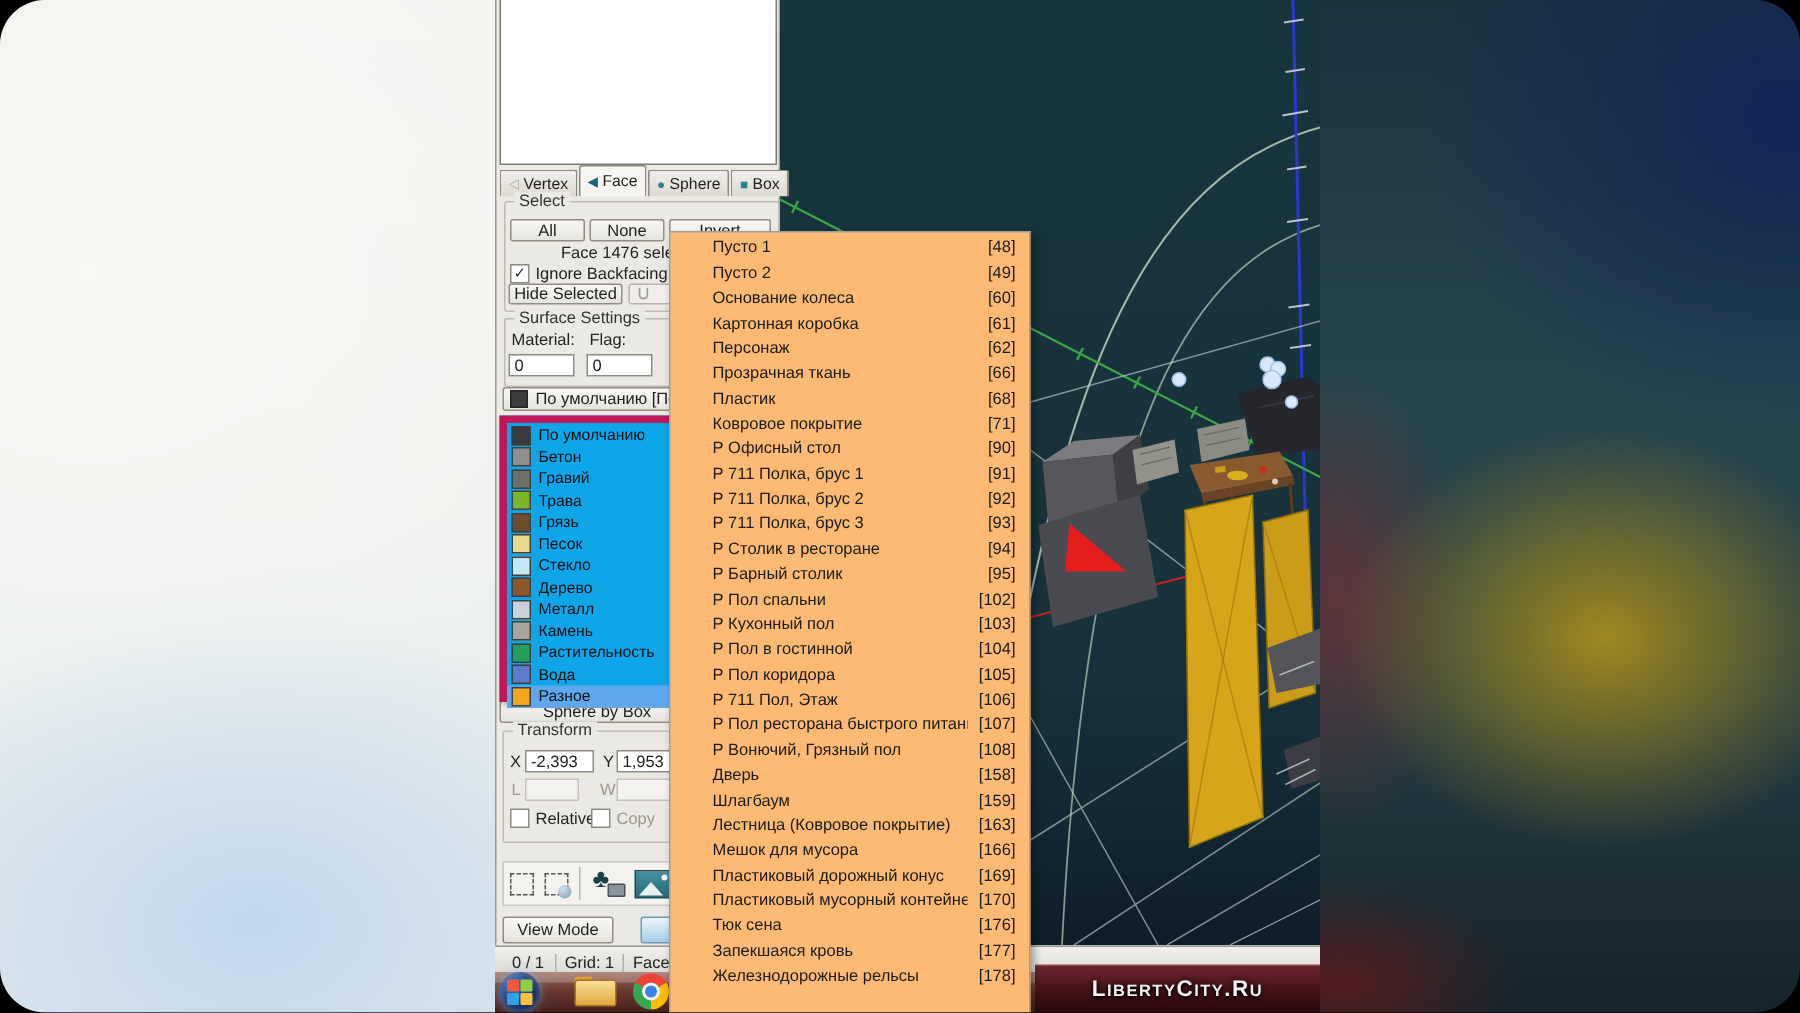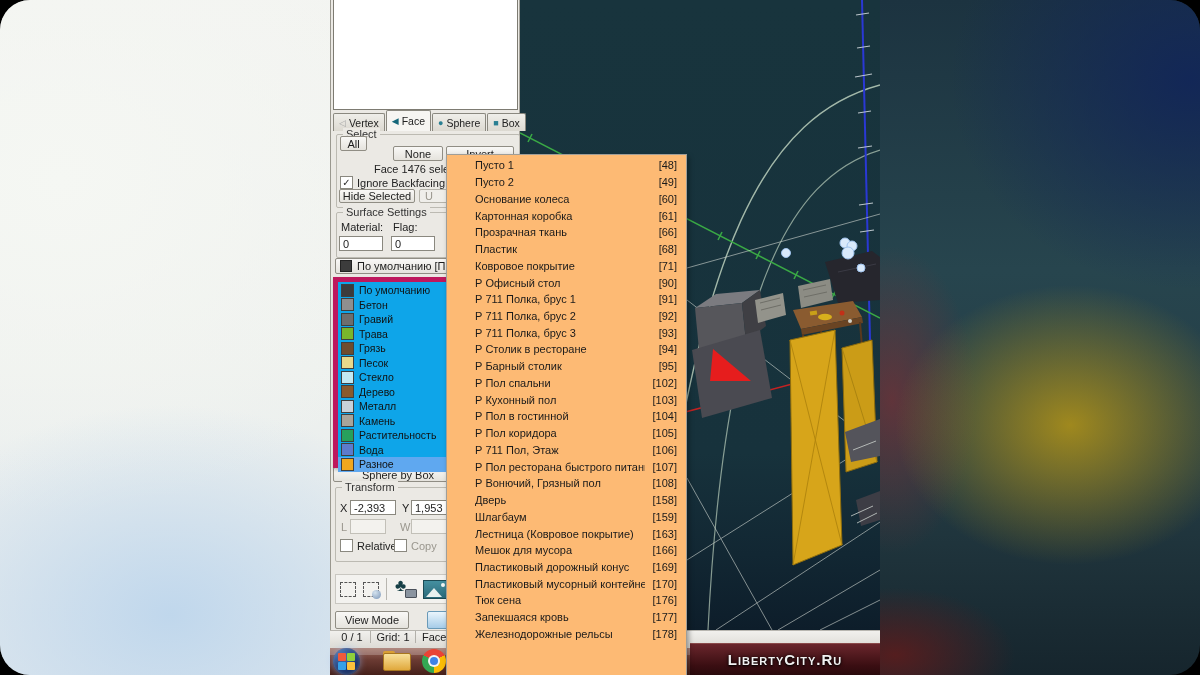--- a/index.html
+++ b/index.html
@@ -79,21 +79,21 @@
   .icon-photo::after{content:"";position:absolute;right:3px;top:2px;width:4px;height:4px;border-radius:50%;background:#f2f6f4;}
 
   .bluebtn{left:96px;top:611px;width:40px;height:18px;background:linear-gradient(#eaf5fc,#a6cce8);border:1px solid #6a9ab8;}
 
   
   .viewport{position:absolute;left:520px;top:0;width:360px;height:630px;}
 
   
   .statusbar{position:absolute;left:330px;top:630px;width:550px;height:18px;
              background:linear-gradient(#f1f0ed,#dddbd5);border-top:1px solid #b8b6b0;box-sizing:border-box;
-             display:flex;align-items:flex-start;font-size:11px;color:#222;}
+             display:flex;align-items:flex-end;font-size:11px;color:#222;}
   .statusbar .sep{width:1px;height:12px;background:#b2b0aa;}
   .sb1{margin-left:4px;width:36px;text-align:center;}
   .sb2{width:44px;text-align:center;}
   .sb3{margin-left:6px;}
   .taskbar{position:absolute;left:330px;top:648px;width:550px;height:27px;
            background:linear-gradient(180deg,#9a685c 0%,#6a3a32 45%,#46201a 100%);}
   .taskbar::before{content:"";position:absolute;left:0;top:0;width:100%;height:7px;background:rgba(255,255,255,.22);}
   .orb{position:absolute;left:3px;top:0;width:27px;height:27px;border-radius:50%;
        background:radial-gradient(circle at 35% 30%,#4a7ac0,#16306a 60%,#0a1838);
        box-shadow:0 0 7px rgba(140,190,255,.55), inset 0 0 5px rgba(255,255,255,.35);}
@@ -251,21 +251,21 @@
 
     <div class="tab" data-icon="vertex">Vertex</div>
         <div class="tab active" data-icon="face">Face</div>
         <div class="tab" data-icon="sphere">Sphere</div>
         <div class="tab" data-icon="box">Box</div>
       </div>
 
     <div class="group" style="left:5px;top:134px;width:182px;height:72px;">
       <span class="legend">Select</span>
     </div>
-    <div class="btn" style="left:9px;top:136px;width:27px;height:15px;">All</div>
+    <div class="btn" style="left:9px;top:146px;width:50px;height:15px;">All</div>
     <div class="btn" style="left:62px;top:146px;width:50px;height:15px;">None</div>
     <div class="btn" style="left:115px;top:146px;width:68px;height:15px;">Invert</div>
     <div class="stext" style="left:43px;top:163px;">Face 1476 selected</div>
     <div class="cb checked" style="left:9px;top:176px;">
       <span>Ignore Backfacing</span>
     </div>
     <div class="btn" style="left:8px;top:189px;width:76px;height:14px;">Hide Selected</div>
     <div class="btn disabled" style="left:88px;top:189px;width:95px;height:14px;">U</div>
 
     <div class="group" style="left:5px;top:212px;width:182px;height:44px;">
@@ -417,20 +417,24 @@
       </div>
       <div class="menu-item">
         <span class="mi-label">Основание колеса</span>
         <span class="mi-num">[60]</span>
       </div>
       <div class="menu-item">
         <span class="mi-label">Картонная коробка</span>
         <span class="mi-num">[61]</span>
       </div>
       <div class="menu-item">
+        <span class="mi-label">Персонаж</span>
+        <span class="mi-num">[62]</span>
+      </div>
+      <div class="menu-item">
         <span class="mi-label">Прозрачная ткань</span>
         <span class="mi-num">[66]</span>
       </div>
       <div class="menu-item">
         <span class="mi-label">Пластик</span>
         <span class="mi-num">[68]</span>
       </div>
       <div class="menu-item">
         <span class="mi-label">Ковровое покрытие</span>
         <span class="mi-num">[71]</span>

